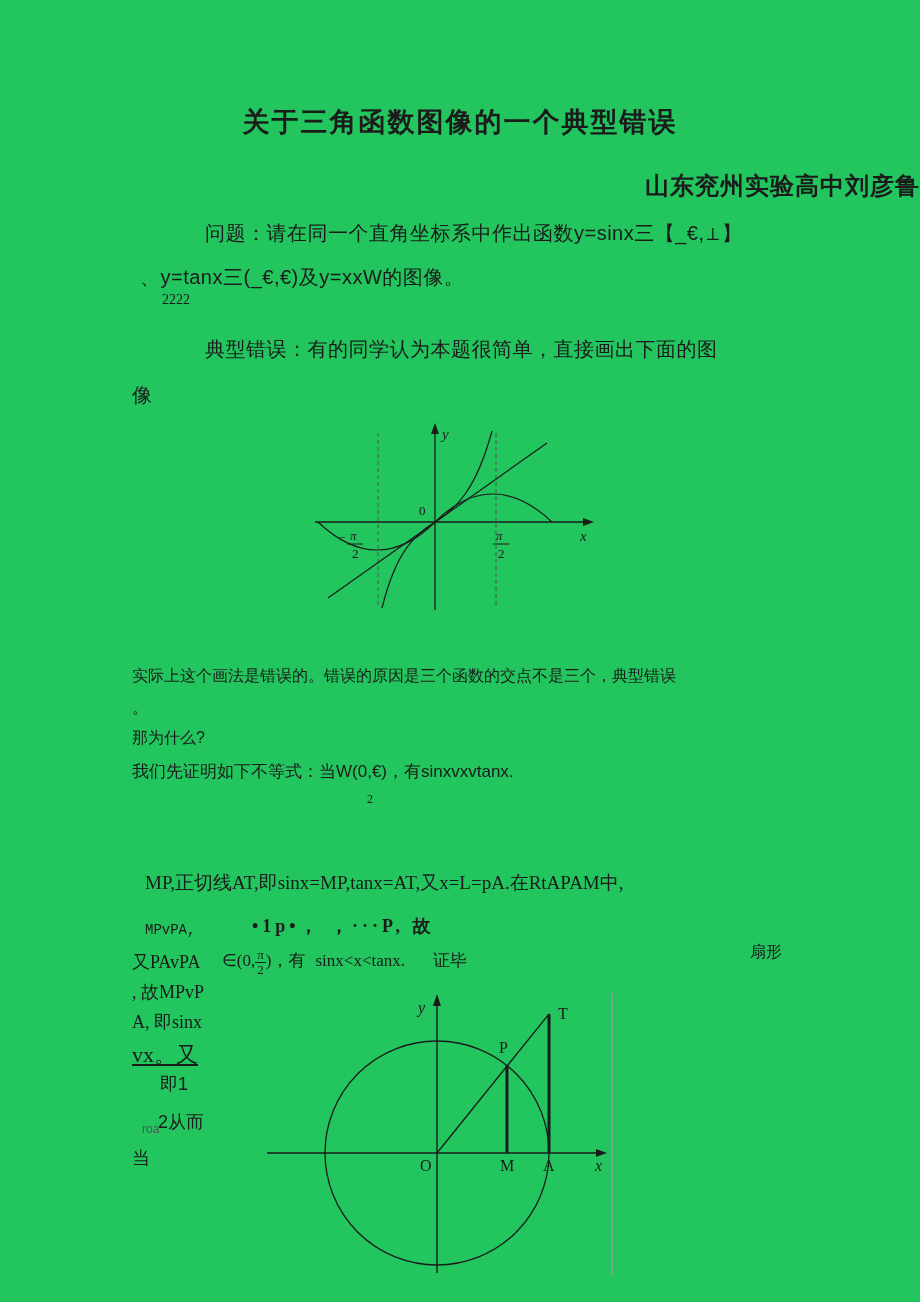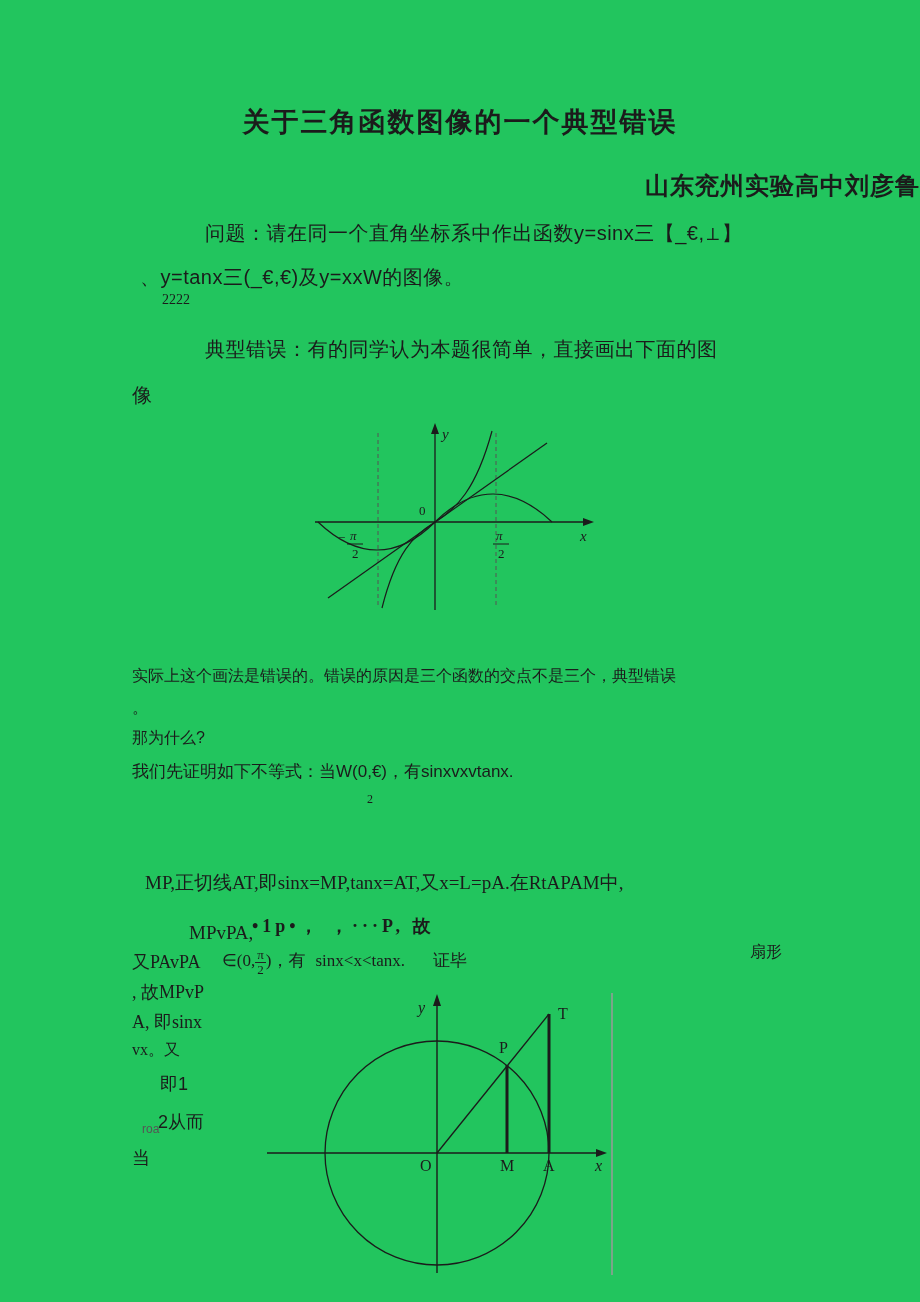--- a/index.html
+++ b/index.html
@@ -26,30 +26,30 @@
   .prob-sub{left:162px;top:292px;font-size:14px;font-family:"Liberation Serif",serif;}
   .err1{left:205px;top:336px;font-size:20px;font-weight:500;letter-spacing:0.5px;}
   .err2{left:132px;top:382px;font-size:20px;font-weight:500;}
   .ana1{left:132px;top:666px;font-size:16px;}
   .ana2{left:132px;top:698px;font-size:16px;}
   .why{left:132px;top:728px;font-size:16px;}
   .lemma{left:132px;top:760px;font-size:17px;}
   .lemma-sub{left:367px;top:792px;font-size:12px;font-family:"Liberation Serif",serif;}
   .proof1{left:145px;top:820px;font-size:19px;font-weight:500;}
   .proof2{left:145px;top:870px;font-size:19px;font-family:"Liberation Serif",serif;}
-  .fmpvpa{left:145px;top:922px;font-size:19px;font-family:Liberation Serif, serif;margin-left:44px;}
+  .fmpvpa{left:145px;top:922px;font-size:14px;font-family:Liberation Mono, monospace;}
   .fdots{left:252px;top:914px;font-size:18px;font-family:"Liberation Serif",serif;letter-spacing:4px;font-weight:600;}
   .fypavpa{left:132px;top:950px;font-size:18px;font-family:"Liberation Serif",serif;text-align:right;}
   .finterval{left:222px;top:948px;font-size:17px;font-family:"Liberation Serif",serif;}
   .finterval .ineq{margin-left:10px;}
   .finterval .qed{margin-left:28px;font-family:"Liberation Sans",sans-serif;font-size:17px;}
   .fsector{left:750px;top:942px;font-size:16px;}
   .fgumpvp{left:132px;top:980px;font-size:18px;font-family:"Liberation Serif",serif;}
   .fajisinx{left:132px;top:1010px;font-size:18px;font-family:"Liberation Serif",serif;}
-  .fvxyou{left:132px;top:1040px;font-size:16px;font-family:"Liberation Serif",serif;}
+  .fvxyou{left:132px;top:1040px;font-size:22px;font-family:"Liberation Serif",serif;text-decoration:underline;}
   .fji1{left:160px;top:1072px;font-size:18px;}
   .froa{left:142px;top:1122px;font-size:12px;font-family:Liberation Sans, sans-serif;color:#555;}
   .f2conger{left:158px;top:1110px;font-size:18px;}
   .fdang{left:132px;top:1146px;font-size:18px;}
   .frac{
     display:inline-flex;flex-direction:column;align-items:center;
     vertical-align:middle;font-size:13px;line-height:1.05;
     font-family:"Liberation Serif",serif;
   }
   .frac .num{border-bottom:1px solid #222;padding:0 2px;}

